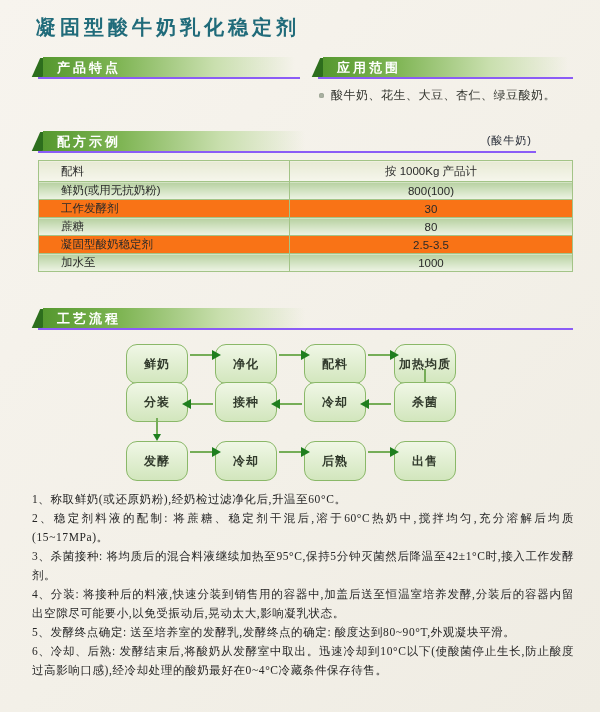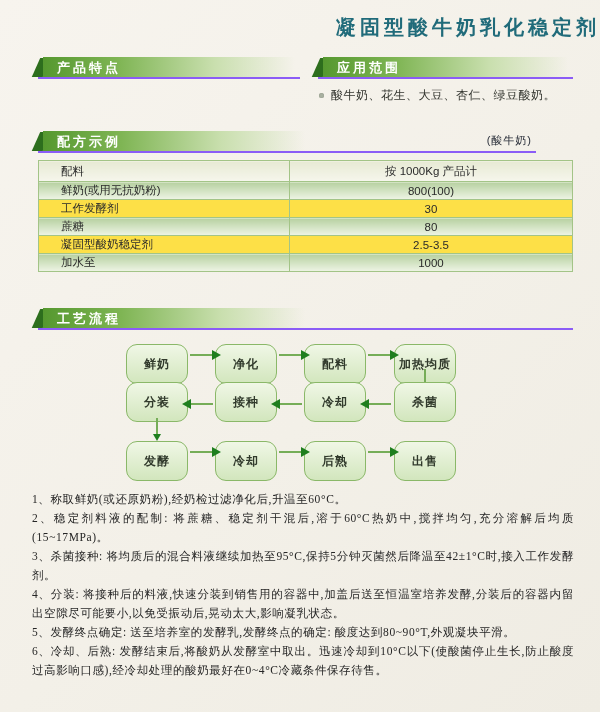--- a/index.html
+++ b/index.html
@@ -9,21 +9,20 @@
     font-family:"Liberation Sans","DejaVu Sans",sans-serif;
     color:#2b2b2b;
     position:relative;
   }
   
   .doc-title{
     margin:14px 0 8px 36px;
     font-size:20px;line-height:26px;font-weight:bold;
     color:#206b7a;letter-spacing:4px;
     font-family:"DejaVu Serif","Liberation Serif",serif;
-    text-align:right;
   }
   
   .sec-head{position:relative;height:20px;border-bottom:2px solid #8b5cf6;}
   .sec-accent{position:absolute;left:-2px;top:1px;width:11px;height:19px;
     background:#2d6e1d;transform:skewX(-24deg);}
   .sec-bar{position:absolute;left:5px;top:0;height:20px;width:262px;
     background:linear-gradient(to right,#55982f 0%,#7fb554 30%,#c9dfae 68%,rgba(237,242,228,0) 100%);}
   .sec-label{position:absolute;left:19px;top:2px;color:#ffffff;font-weight:bold;
     font-size:13px;letter-spacing:3px;white-space:nowrap;}
   .sec-tag{position:absolute;right:4px;bottom:3px;font-size:11px;color:#2a2f3a;letter-spacing:1px;}
@@ -38,21 +37,21 @@
     background:#a9b1a1;box-shadow:inset 0 0 1px #6d7565;}
   
   .sec-formula{margin:20px 0 0 38px;width:498px;}
   .formula-table{width:535px;margin-top:7px;border-collapse:collapse;
     border:1px solid #8fb573;background:#fcfcf8;}
   .formula-table td{border:1px solid #a3c487;font-size:11.5px;color:#2a2a2a;}
   .formula-table .c1{width:47%;text-align:left;padding:0 0 0 22px;}
   .formula-table .c2{width:53%;text-align:center;}
   .row-head td{height:18px;background:linear-gradient(to bottom,#e7ead4,#f6f6ec);}
   .row-green td{height:15px;background:linear-gradient(to bottom,#b7d1a1,#eef4e5);}
-  .row-white td{height:15px;background:#fde047;}
+  .row-white td{height:15px;background:#f97316;}
   
   .sec-process{margin:36px 0 0 38px;width:535px;}
   .flow{position:relative;height:138px;margin-top:6px;}
   .fbox{position:absolute;width:62px;height:40px;box-sizing:border-box;
     border:1.5px solid #8ab868;border-radius:11px;
     background:linear-gradient(to bottom,#f0f7e6,#d2e6bd);
     display:flex;align-items:center;justify-content:center;
     font-size:12px;font-weight:600;color:#313a2c;letter-spacing:1px;white-space:nowrap;}
   .r1{top:8px;} .r2{top:46px;} .r3{top:105px;}
   .c1{left:88px;} .c2{left:177px;text-align:right;} .c3{left:266px;} .c4{left:356px;}

